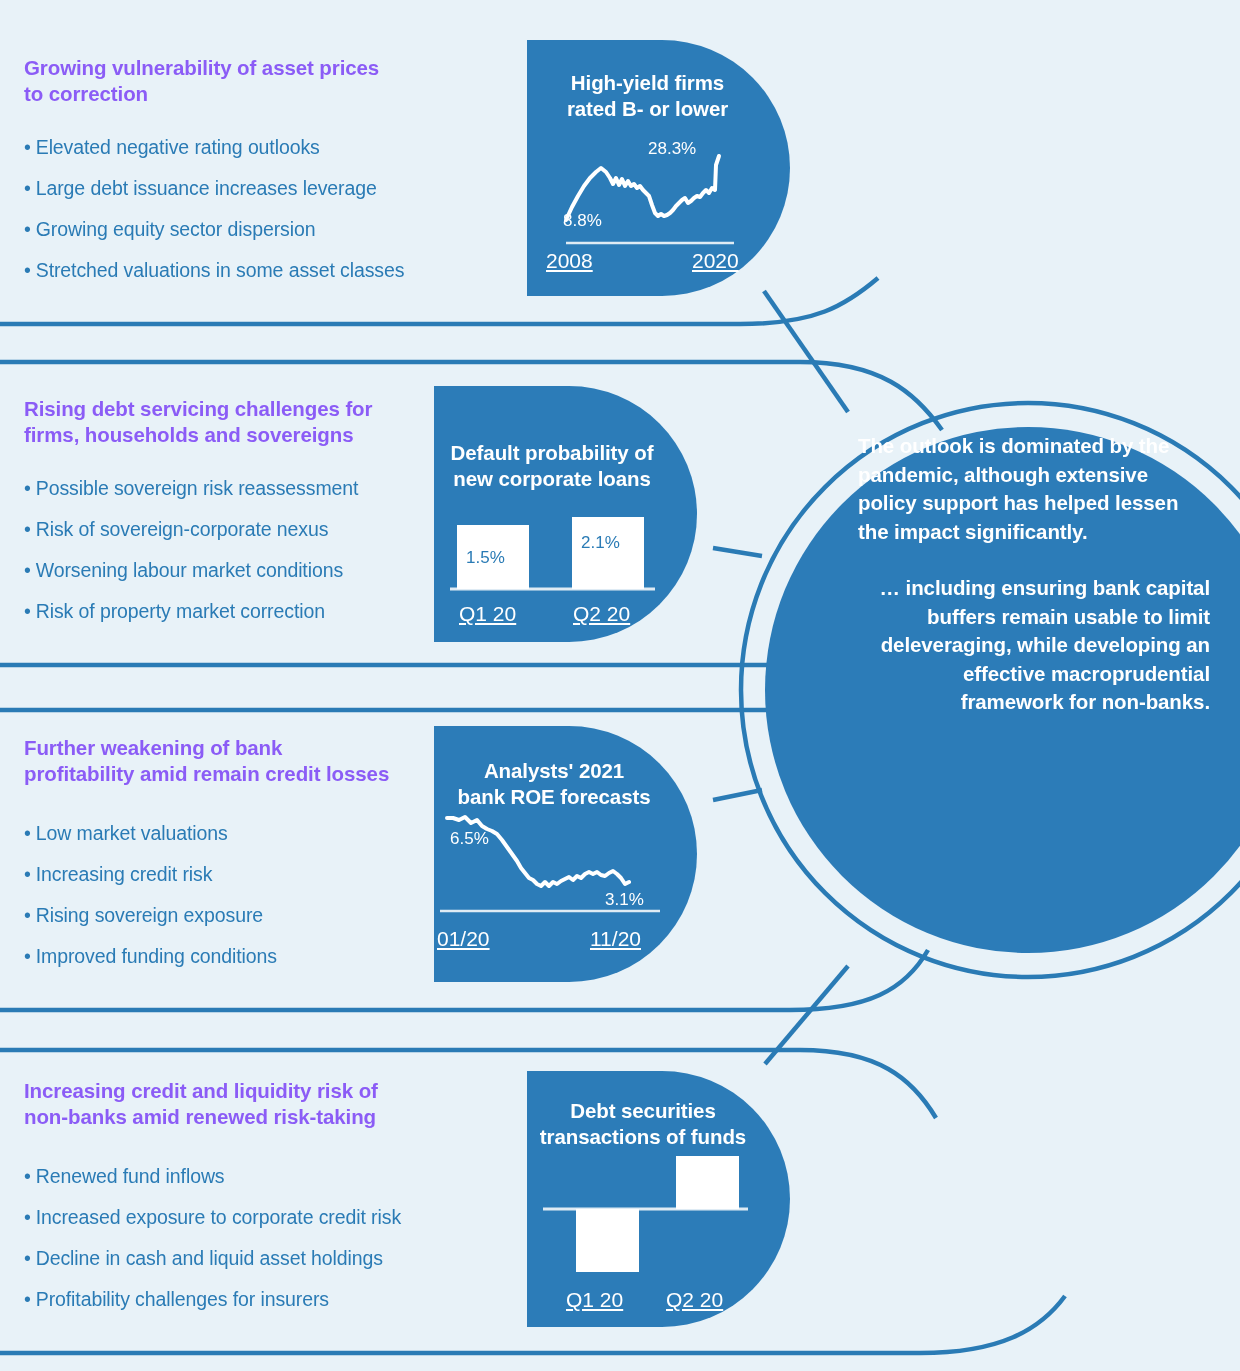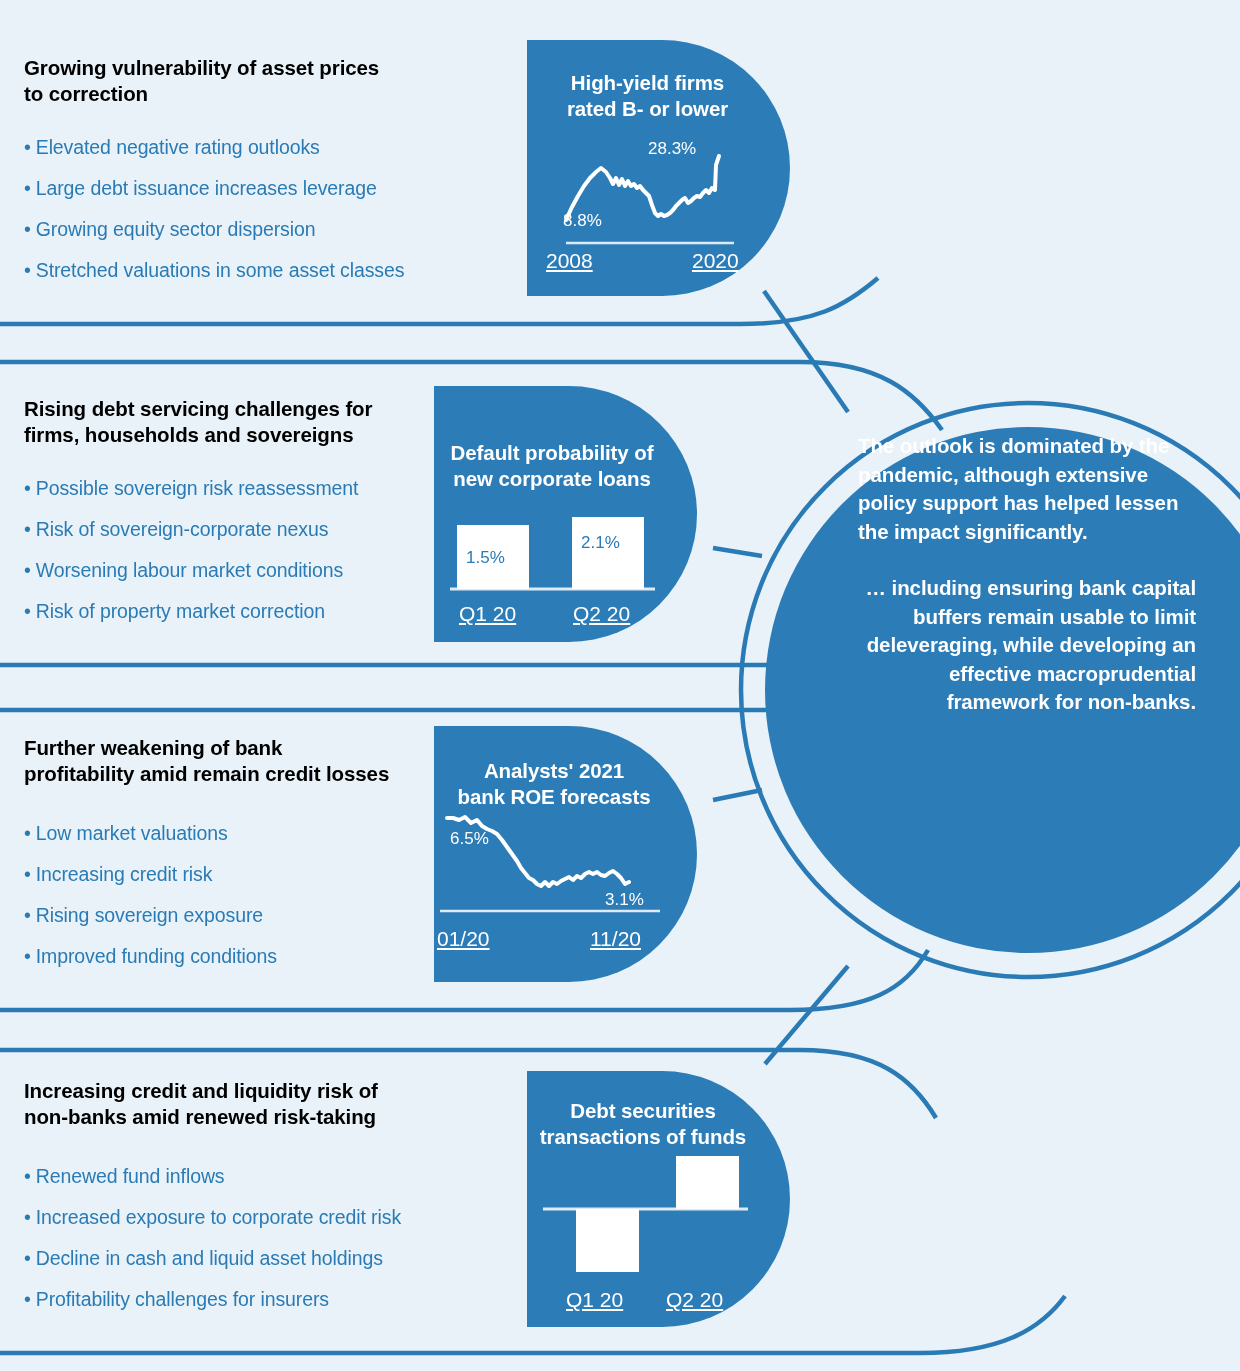--- a/index.html
+++ b/index.html
@@ -10,37 +10,37 @@
     overflow:hidden;
     position:relative;
   }
   #root{position:absolute;inset:0;width:1240px;height:1371px;}
   .layer{position:absolute;inset:0;width:1240px;height:1371px;}
   svg.layer{display:block;}
 
   
   .section{position:absolute;}
   .sec-title{
-    color:#000000;font-weight:bold;font-size:20.5px;line-height:26px;
+    color:#8b5cf6;font-weight:bold;font-size:20.5px;line-height:26px;
     letter-spacing:-0.1px;white-space:pre-line;
   }
   .bullets{margin-top:20px;}
   .bullet{
     color:#2a7bb5;font-size:19.5px;line-height:41px;
     letter-spacing:-0.1px;white-space:nowrap;
   }
   .bullet .dot{margin-right:5px;}
 
   
   .center-text{
     position:absolute;left:858px;top:432px;width:352px;
     color:#ffffff;font-weight:bold;font-size:20.5px;line-height:28.5px;
     letter-spacing:-0.1px;
   }
-  .center-text p{margin:0 14px 28px 0;}
+  .center-text p{margin:0 0 28px 0;}
   .center-text p:last-child{margin-bottom:0;text-align:right;}
 
   
   .card-title{
     position:absolute;color:#ffffff;font-weight:bold;
     font-size:20.5px;line-height:26px;text-align:center;
     white-space:pre-line;letter-spacing:-0.1px;
   }
   
   .chart-lbl{position:absolute;color:#ffffff;font-size:17px;white-space:nowrap;}

